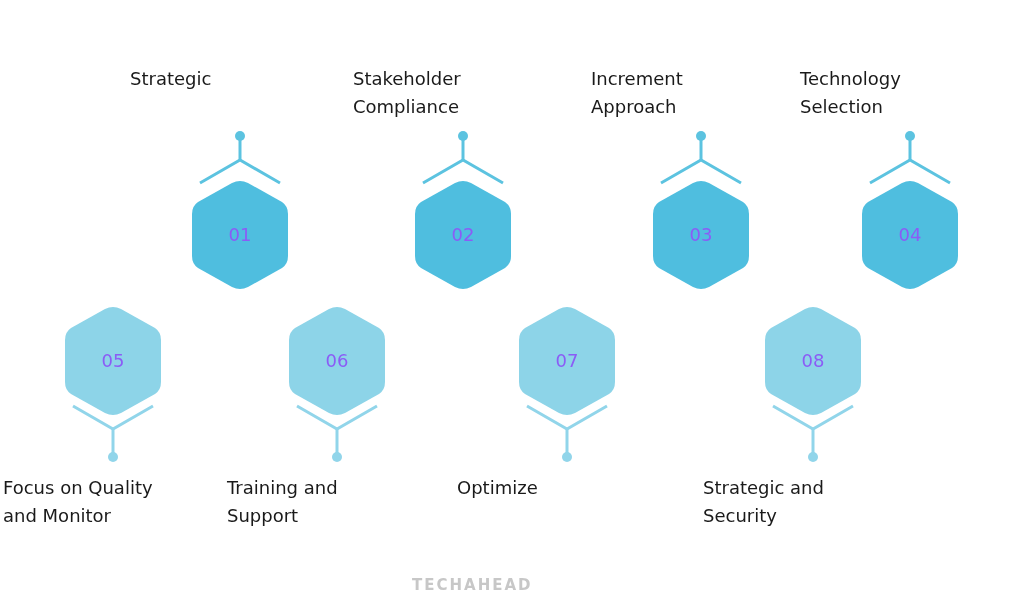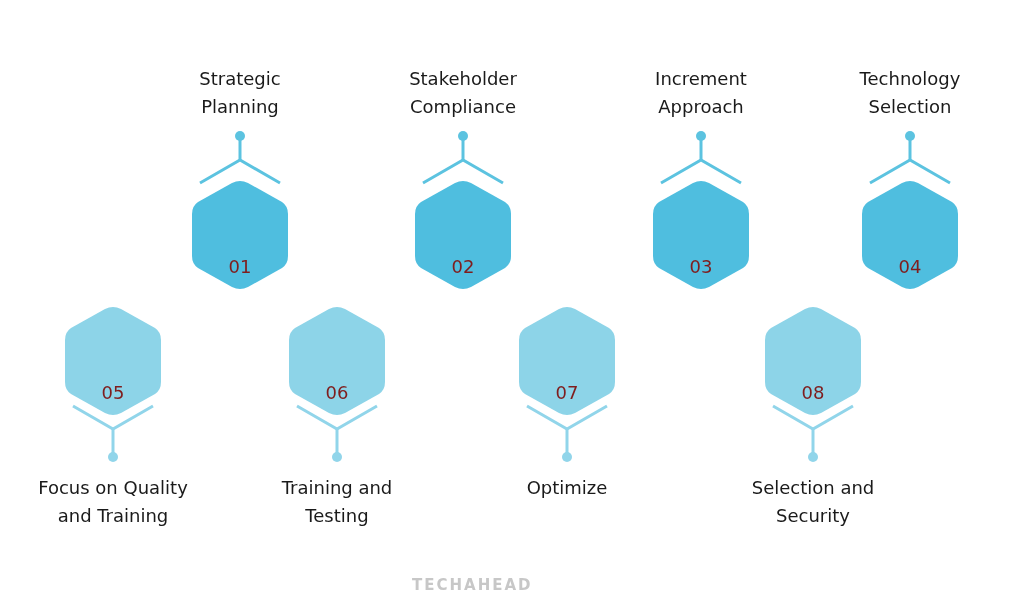--- a/index.html
+++ b/index.html
@@ -1,30 +1,29 @@
 <!DOCTYPE html>
 <html><head>
 <meta charset="utf-8">
 <style>
 html,body{margin:0;padding:0;background:#ffffff;}
 body{width:1024px;height:609px;position:relative;overflow:hidden;font-family:"DejaVu Sans","Liberation Sans",sans-serif;}
 .step{position:absolute;width:0;height:0;}
-.label{position:absolute;width:220px;left:-110px;text-align:center;color:#1a1a1a;font-size:18px;line-height:28px;}
+.label{position:absolute;width:220px;left:-110px;color:#1a1a1a;font-size:18px;line-height:28px;}
 .hex{position:absolute;left:-50px;top:-55px;width:100px;height:110px;}
-.num{position:absolute;left:-50px;top:-12px;width:100px;text-align:center;color:#7f1d1d;font-size:18px;line-height:24px;margin-top:32px;}
+.num{position:absolute;left:-50px;top:-12px;width:100px;text-align:center;color:#8b5cf6;font-size:18px;line-height:24px;}
 .conn{position:absolute;left:-45px;width:90px;height:70px;}
 .brand{position:absolute;left:412px;top:576px;width:200px;text-align:left;font-size:15px;font-weight:bold;letter-spacing:2px;color:#c7c7c7;font-family:"DejaVu Sans",sans-serif;}
 </style>
 </head>
 <body>
 
 <div class="step" style="left:240px;top:235px;">
   <div class="label" style="top:-170px;">
       <div>Strategic</div>
-      <div>Planning</div>
     </div>
   <svg class="conn" style="top:-107px;" viewBox="0 0 90 70">
       <circle cx="45" cy="8" r="5" fill="#5cc3e0"></circle>
       <line x1="45" y1="8" x2="45" y2="32" stroke="#5cc3e0" stroke-width="3"></line>
       <polyline points="5,55 45,32 85,55" fill="none" stroke="#5cc3e0" stroke-width="3"></polyline>
     </svg>
   <svg class="hex" viewBox="0 0 100 110">
       <path d="M42,3 Q50,-1 58,3 L92,22 Q98,26 98,34 L98,76 Q98,84 92,88 L58,107 Q50,111 42,107 L8,88 Q2,84 2,76 L2,34 Q2,26 8,22 Z" fill="#4fbedf"></path>
     </svg>
   <div class="num">01</div>
@@ -83,37 +82,37 @@
       <path d="M42,3 Q50,-1 58,3 L92,22 Q98,26 98,34 L98,76 Q98,84 92,88 L58,107 Q50,111 42,107 L8,88 Q2,84 2,76 L2,34 Q2,26 8,22 Z" fill="#8dd4e8"></path>
     </svg>
   <div class="num">05</div>
   <svg class="conn" style="top:37px;" viewBox="0 0 90 70">
       <polyline points="5,8 45,31 85,8" fill="none" stroke="#91d5ea" stroke-width="3"></polyline>
       <line x1="45" y1="31" x2="45" y2="57" stroke="#91d5ea" stroke-width="3"></line>
       <circle cx="45" cy="59" r="5" fill="#91d5ea"></circle>
     </svg>
   <div class="label" style="top:113px;">
       <div>Focus on Quality</div>
-      <div>and Training</div>
+      <div>and Monitor</div>
     </div>
 </div>
 
 <div class="step" style="left:337px;top:361px;">
   <svg class="hex" viewBox="0 0 100 110">
       <path d="M42,3 Q50,-1 58,3 L92,22 Q98,26 98,34 L98,76 Q98,84 92,88 L58,107 Q50,111 42,107 L8,88 Q2,84 2,76 L2,34 Q2,26 8,22 Z" fill="#8dd4e8"></path>
     </svg>
   <div class="num">06</div>
   <svg class="conn" style="top:37px;" viewBox="0 0 90 70">
       <polyline points="5,8 45,31 85,8" fill="none" stroke="#91d5ea" stroke-width="3"></polyline>
       <line x1="45" y1="31" x2="45" y2="57" stroke="#91d5ea" stroke-width="3"></line>
       <circle cx="45" cy="59" r="5" fill="#91d5ea"></circle>
     </svg>
   <div class="label" style="top:113px;">
       <div>Training and</div>
-      <div>Testing</div>
+      <div>Support</div>
     </div>
 </div>
 
 <div class="step" style="left:567px;top:361px;">
   <svg class="hex" viewBox="0 0 100 110">
       <path d="M42,3 Q50,-1 58,3 L92,22 Q98,26 98,34 L98,76 Q98,84 92,88 L58,107 Q50,111 42,107 L8,88 Q2,84 2,76 L2,34 Q2,26 8,22 Z" fill="#8dd4e8"></path>
     </svg>
   <div class="num">07</div>
   <svg class="conn" style="top:37px;" viewBox="0 0 90 70">
       <polyline points="5,8 45,31 85,8" fill="none" stroke="#91d5ea" stroke-width="3"></polyline>
@@ -129,18 +128,18 @@
   <svg class="hex" viewBox="0 0 100 110">
       <path d="M42,3 Q50,-1 58,3 L92,22 Q98,26 98,34 L98,76 Q98,84 92,88 L58,107 Q50,111 42,107 L8,88 Q2,84 2,76 L2,34 Q2,26 8,22 Z" fill="#8dd4e8"></path>
     </svg>
   <div class="num">08</div>
   <svg class="conn" style="top:37px;" viewBox="0 0 90 70">
       <polyline points="5,8 45,31 85,8" fill="none" stroke="#91d5ea" stroke-width="3"></polyline>
       <line x1="45" y1="31" x2="45" y2="57" stroke="#91d5ea" stroke-width="3"></line>
       <circle cx="45" cy="59" r="5" fill="#91d5ea"></circle>
     </svg>
   <div class="label" style="top:113px;">
-      <div>Selection and</div>
+      <div>Strategic and</div>
       <div>Security</div>
     </div>
 </div>
 
 <div class="brand">TECHAHEAD</div>
 
 </body></html>

